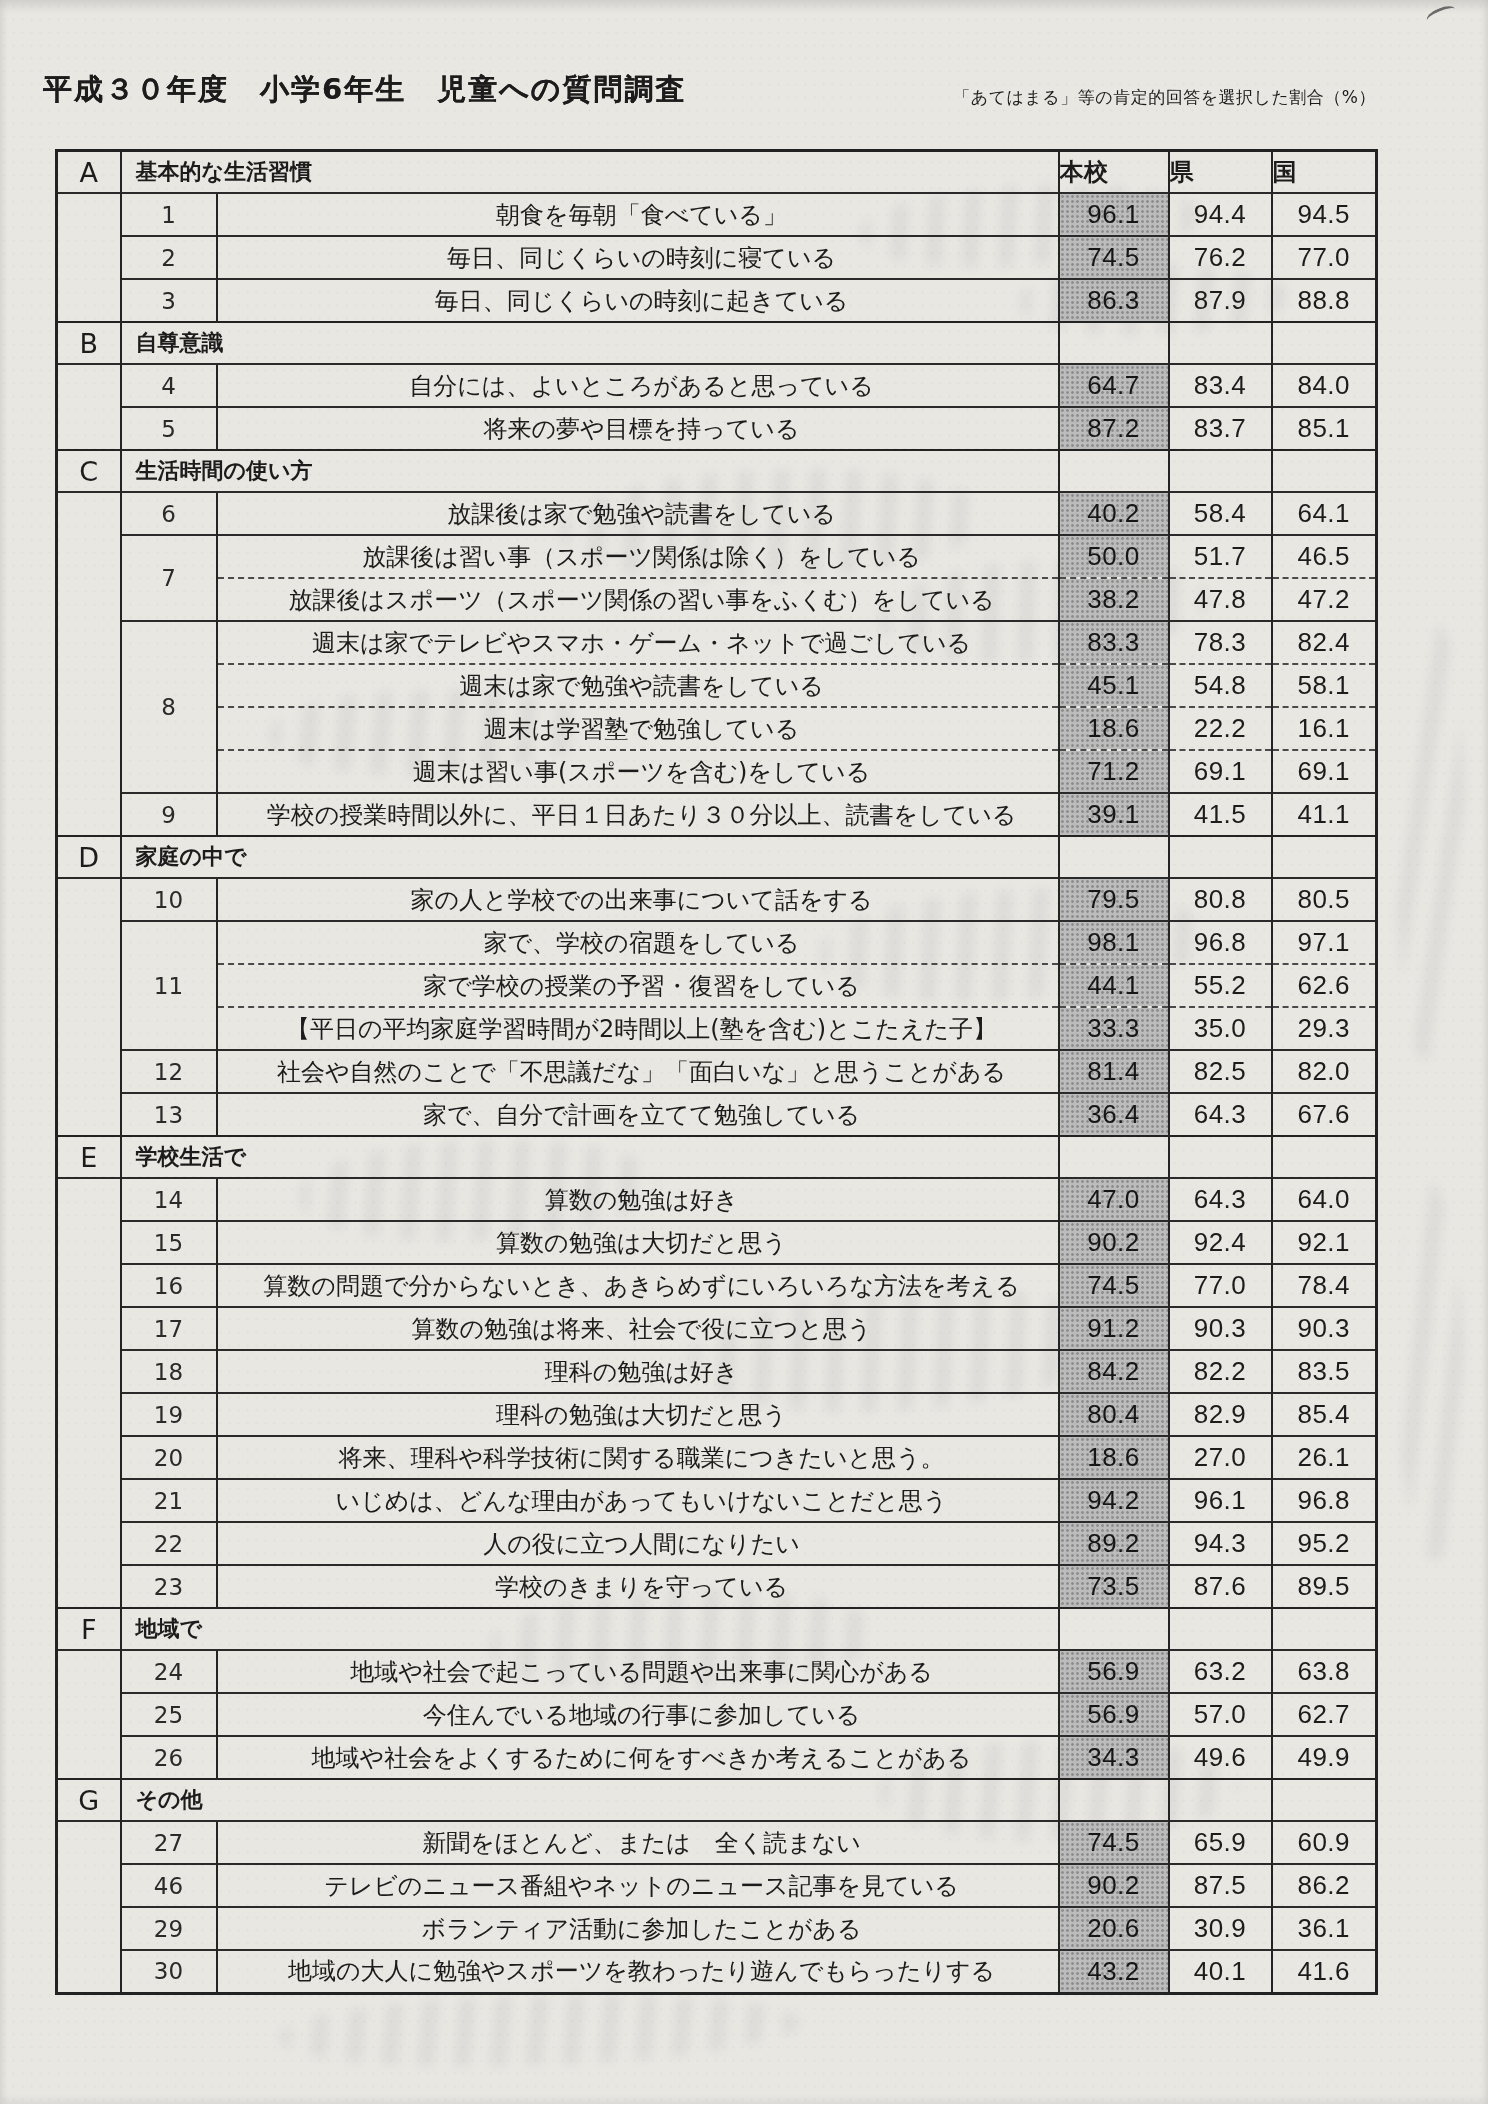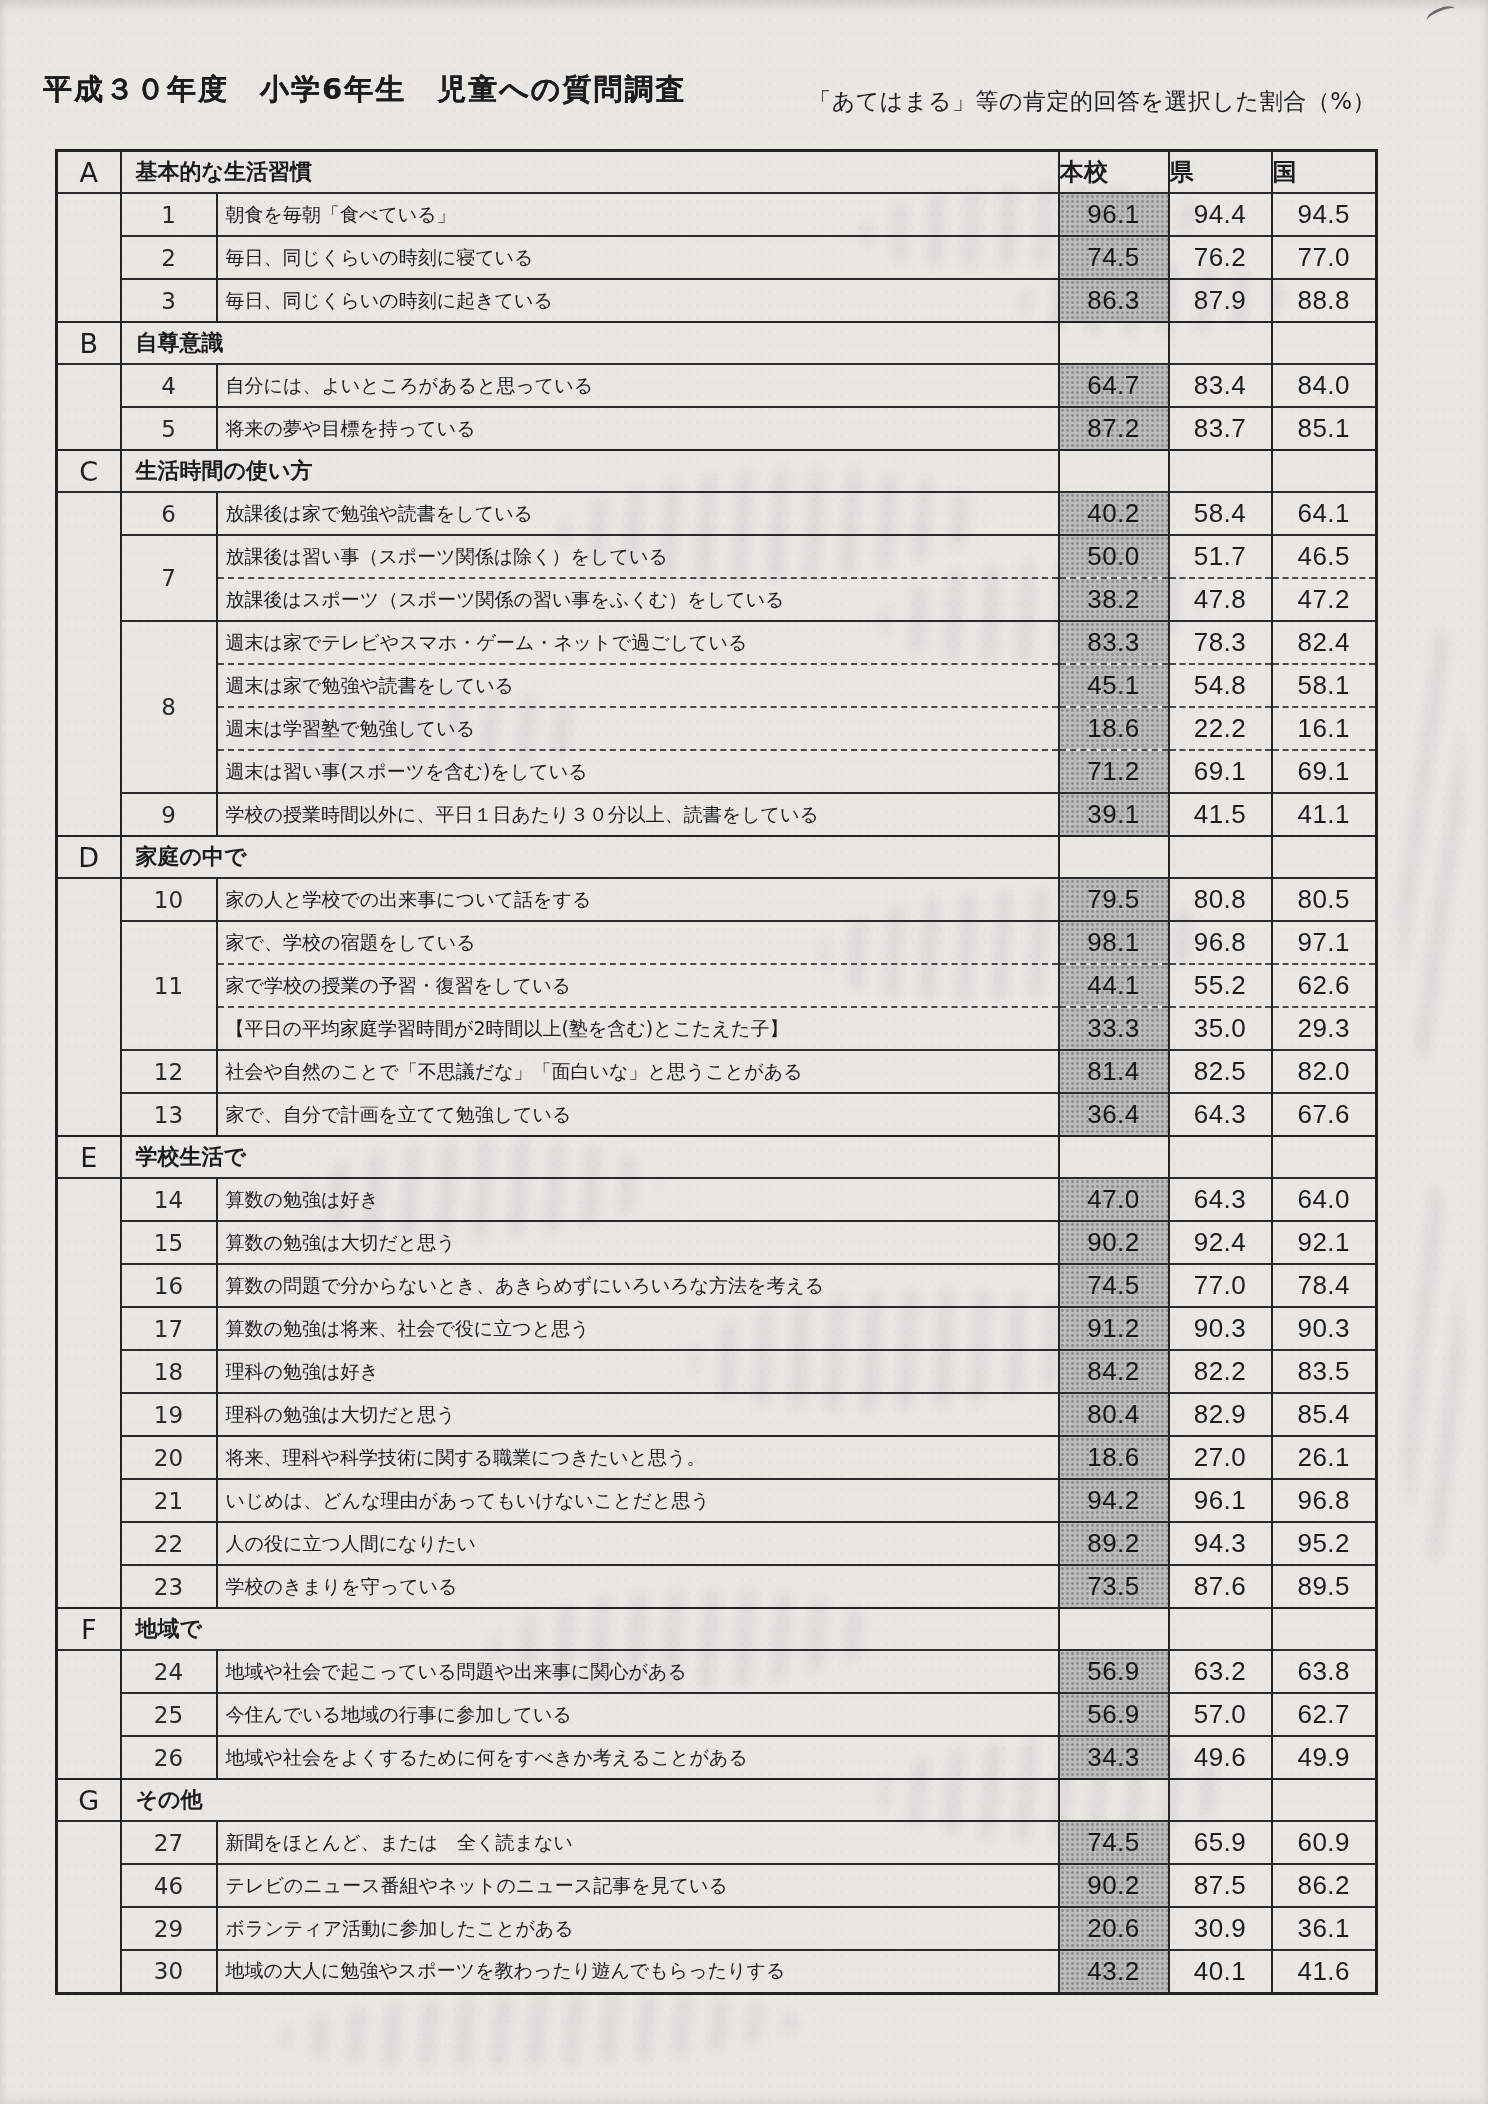--- a/index.html
+++ b/index.html
@@ -27,39 +27,39 @@
   .scribble{position:absolute;z-index:6;width:30px;height:10px;
     border-top:3px solid #6a6a6a;transform:rotate(-22deg);border-radius:50%;}
 
   .title{
     position:absolute;left:43px;top:70px;z-index:4;
     font-size:29px;font-weight:bold;letter-spacing:2px;white-space:nowrap;
     text-shadow:0 0 .6px #222;
   }
   .subtitle{
     position:absolute;right:112px;top:86px;z-index:4;
-    font-size:23px;white-space:nowrap;letter-spacing:0.5px;
+    font-size:17px;white-space:nowrap;letter-spacing:0.5px;
   }
 
   table.survey{
     position:absolute;left:55px;top:149px;z-index:3;
     width:1320px;border-collapse:collapse;table-layout:fixed;
     border:3px solid #222;
     font-size:21px;
   }
   td{border-left:2px solid #242424;padding:0;vertical-align:middle;overflow:hidden;}
   tr.section-row>td{border-top:2.5px solid #222;height:40px;}
   tr.q-first>td{border-top:2px solid #2a2a2a;}
   tr.q-sub>td{border-top:2px dashed #4a4a4a;}
   tr.q-first,tr.q-sub{height:43px;}
 
   td.letter{font-size:27px;text-align:center;font-weight:500;}
   td.sec-title{font-weight:bold;font-size:22px;padding-left:14px;white-space:nowrap;}
   td.num{font-size:23px;text-align:center;color:#2a2a2a;}
-  td.qtext{padding-left:8px;white-space:nowrap;font-size:19px;}
+  td.qtext{padding-left:8px;white-space:nowrap;font-size:24px;text-align:center;}
   td.val{font-size:26px;text-align:center;font-family:"Liberation Sans","DejaVu Sans",sans-serif;letter-spacing:.5px;}
   td.col-head{font-size:24px;font-weight:bold;text-align:left;font-family:"DejaVu Sans",sans-serif;}
   td.shaded{
     background-color:#bcbcbc;
     background-image:radial-gradient(rgba(70,70,70,.38) 1px, transparent 1.7px);
     background-size:5px 5px;
     color:#161616;
   }
 </style>
 </head>

